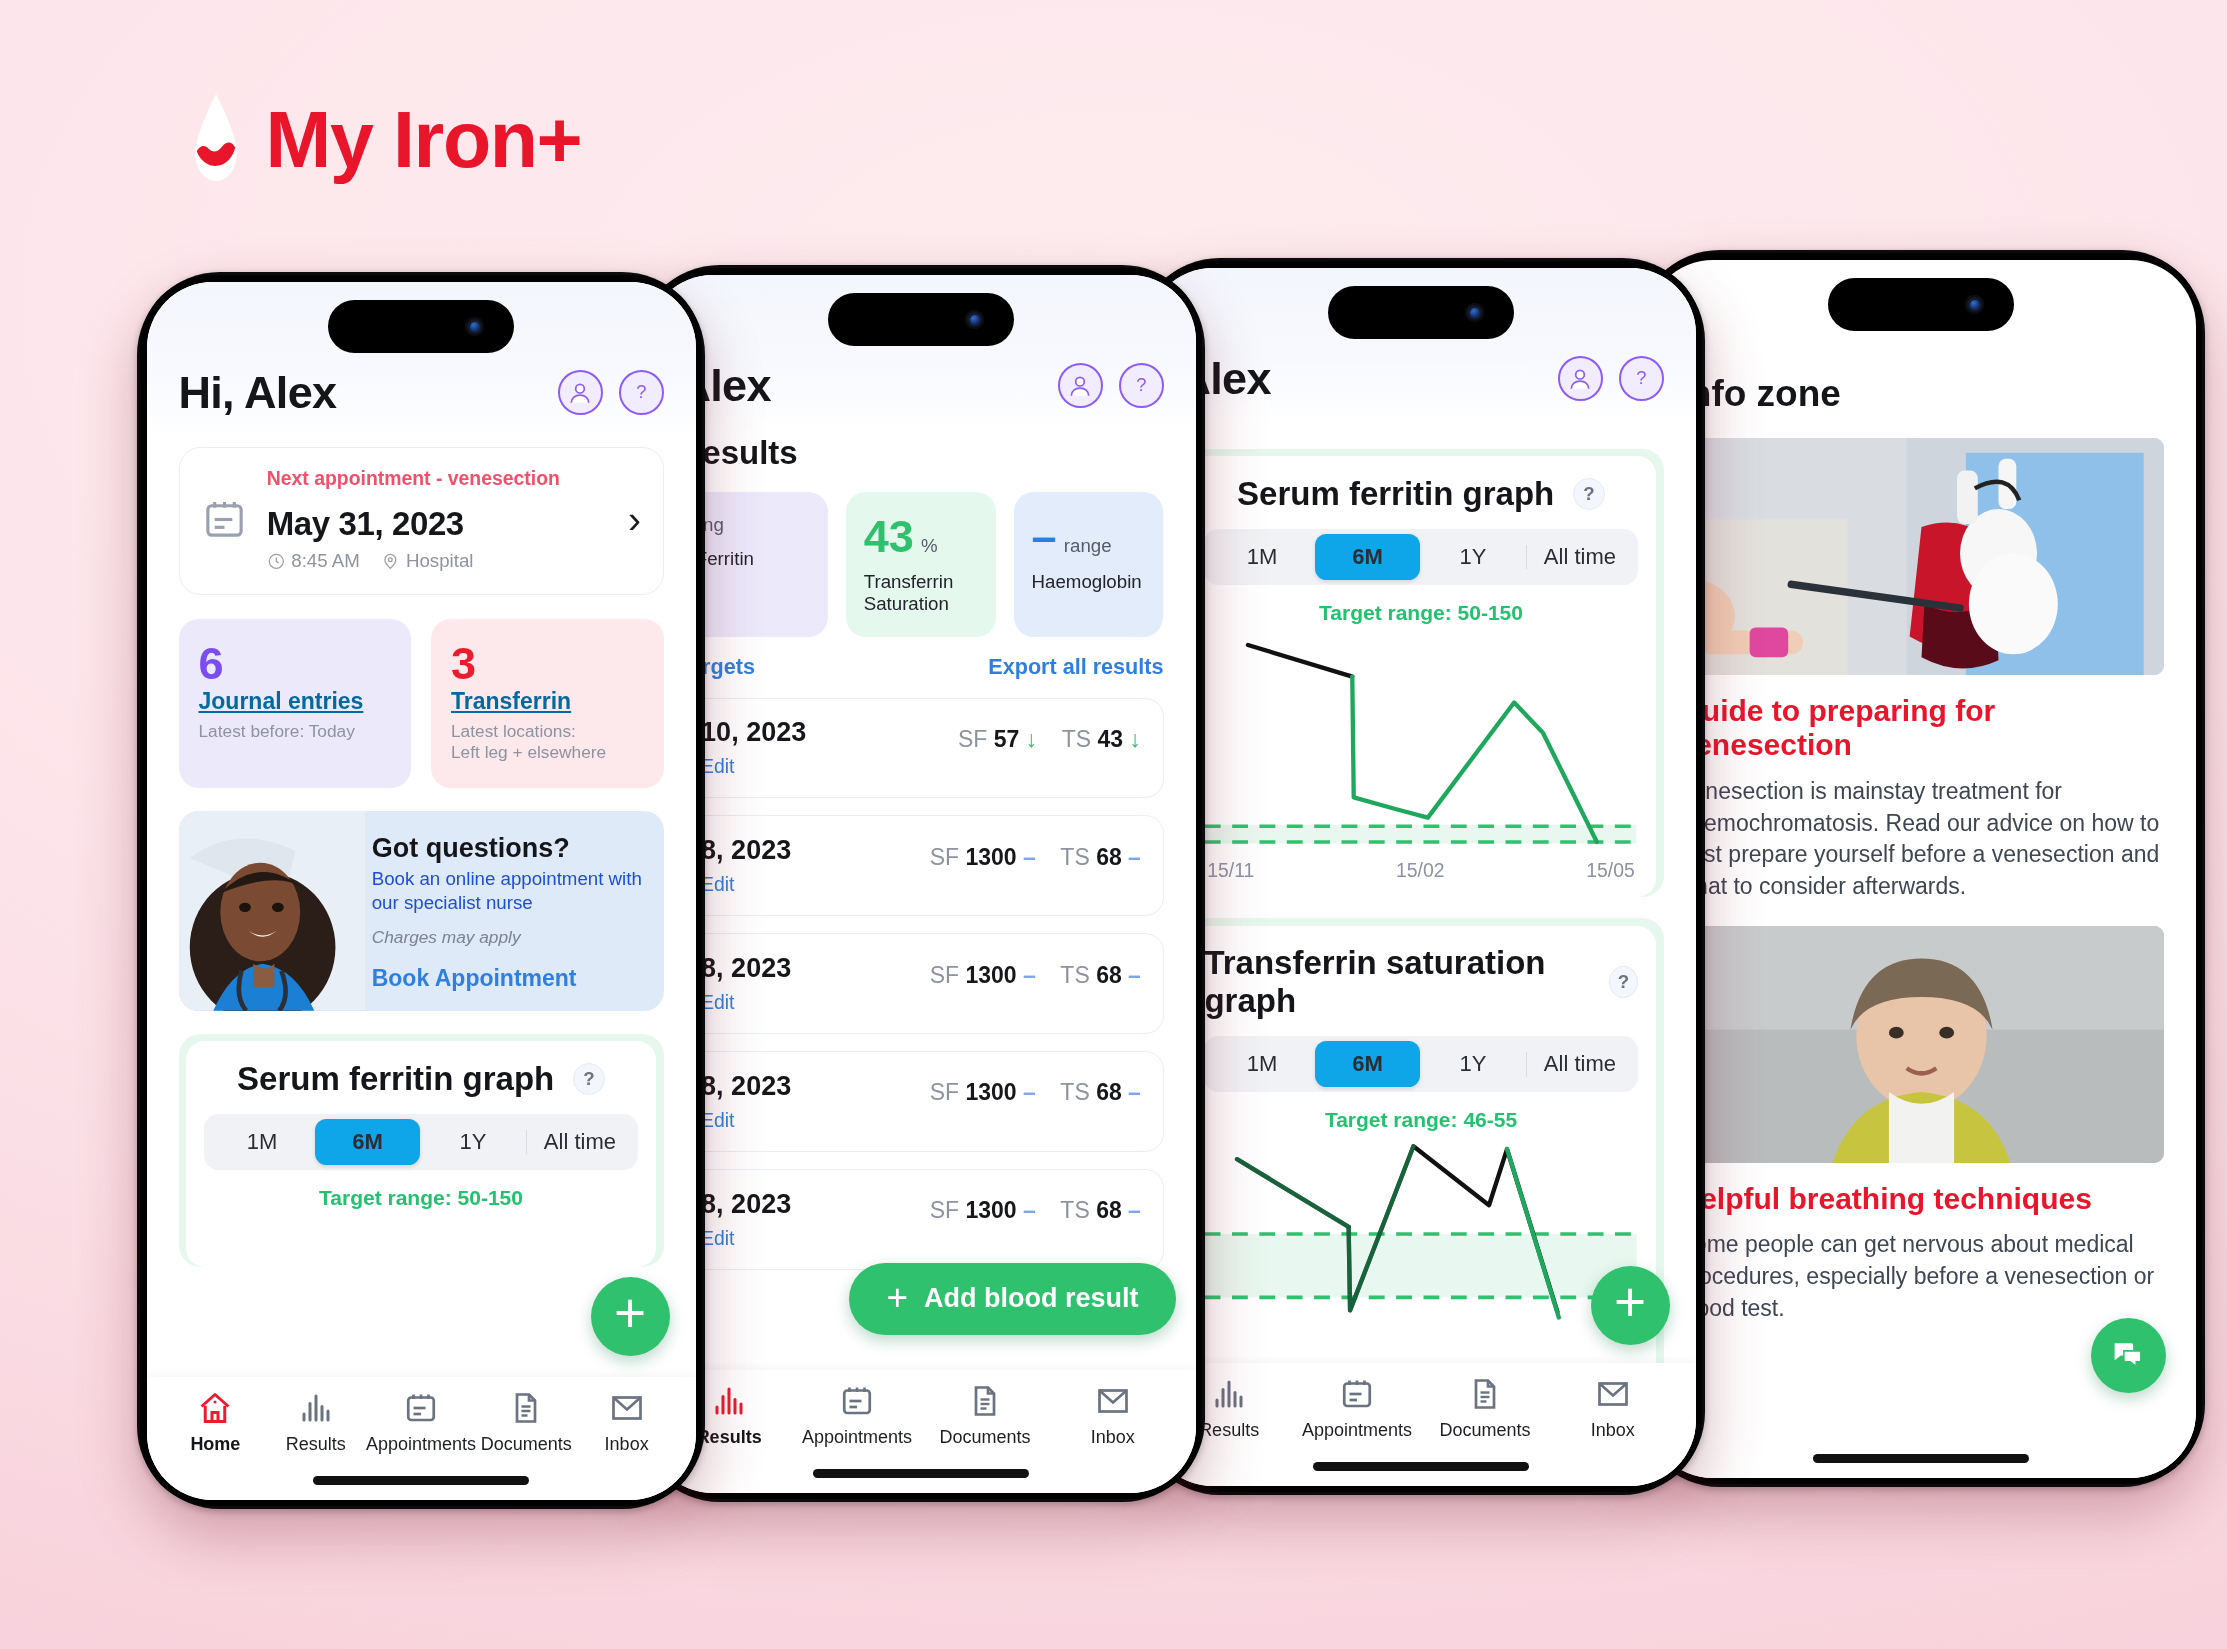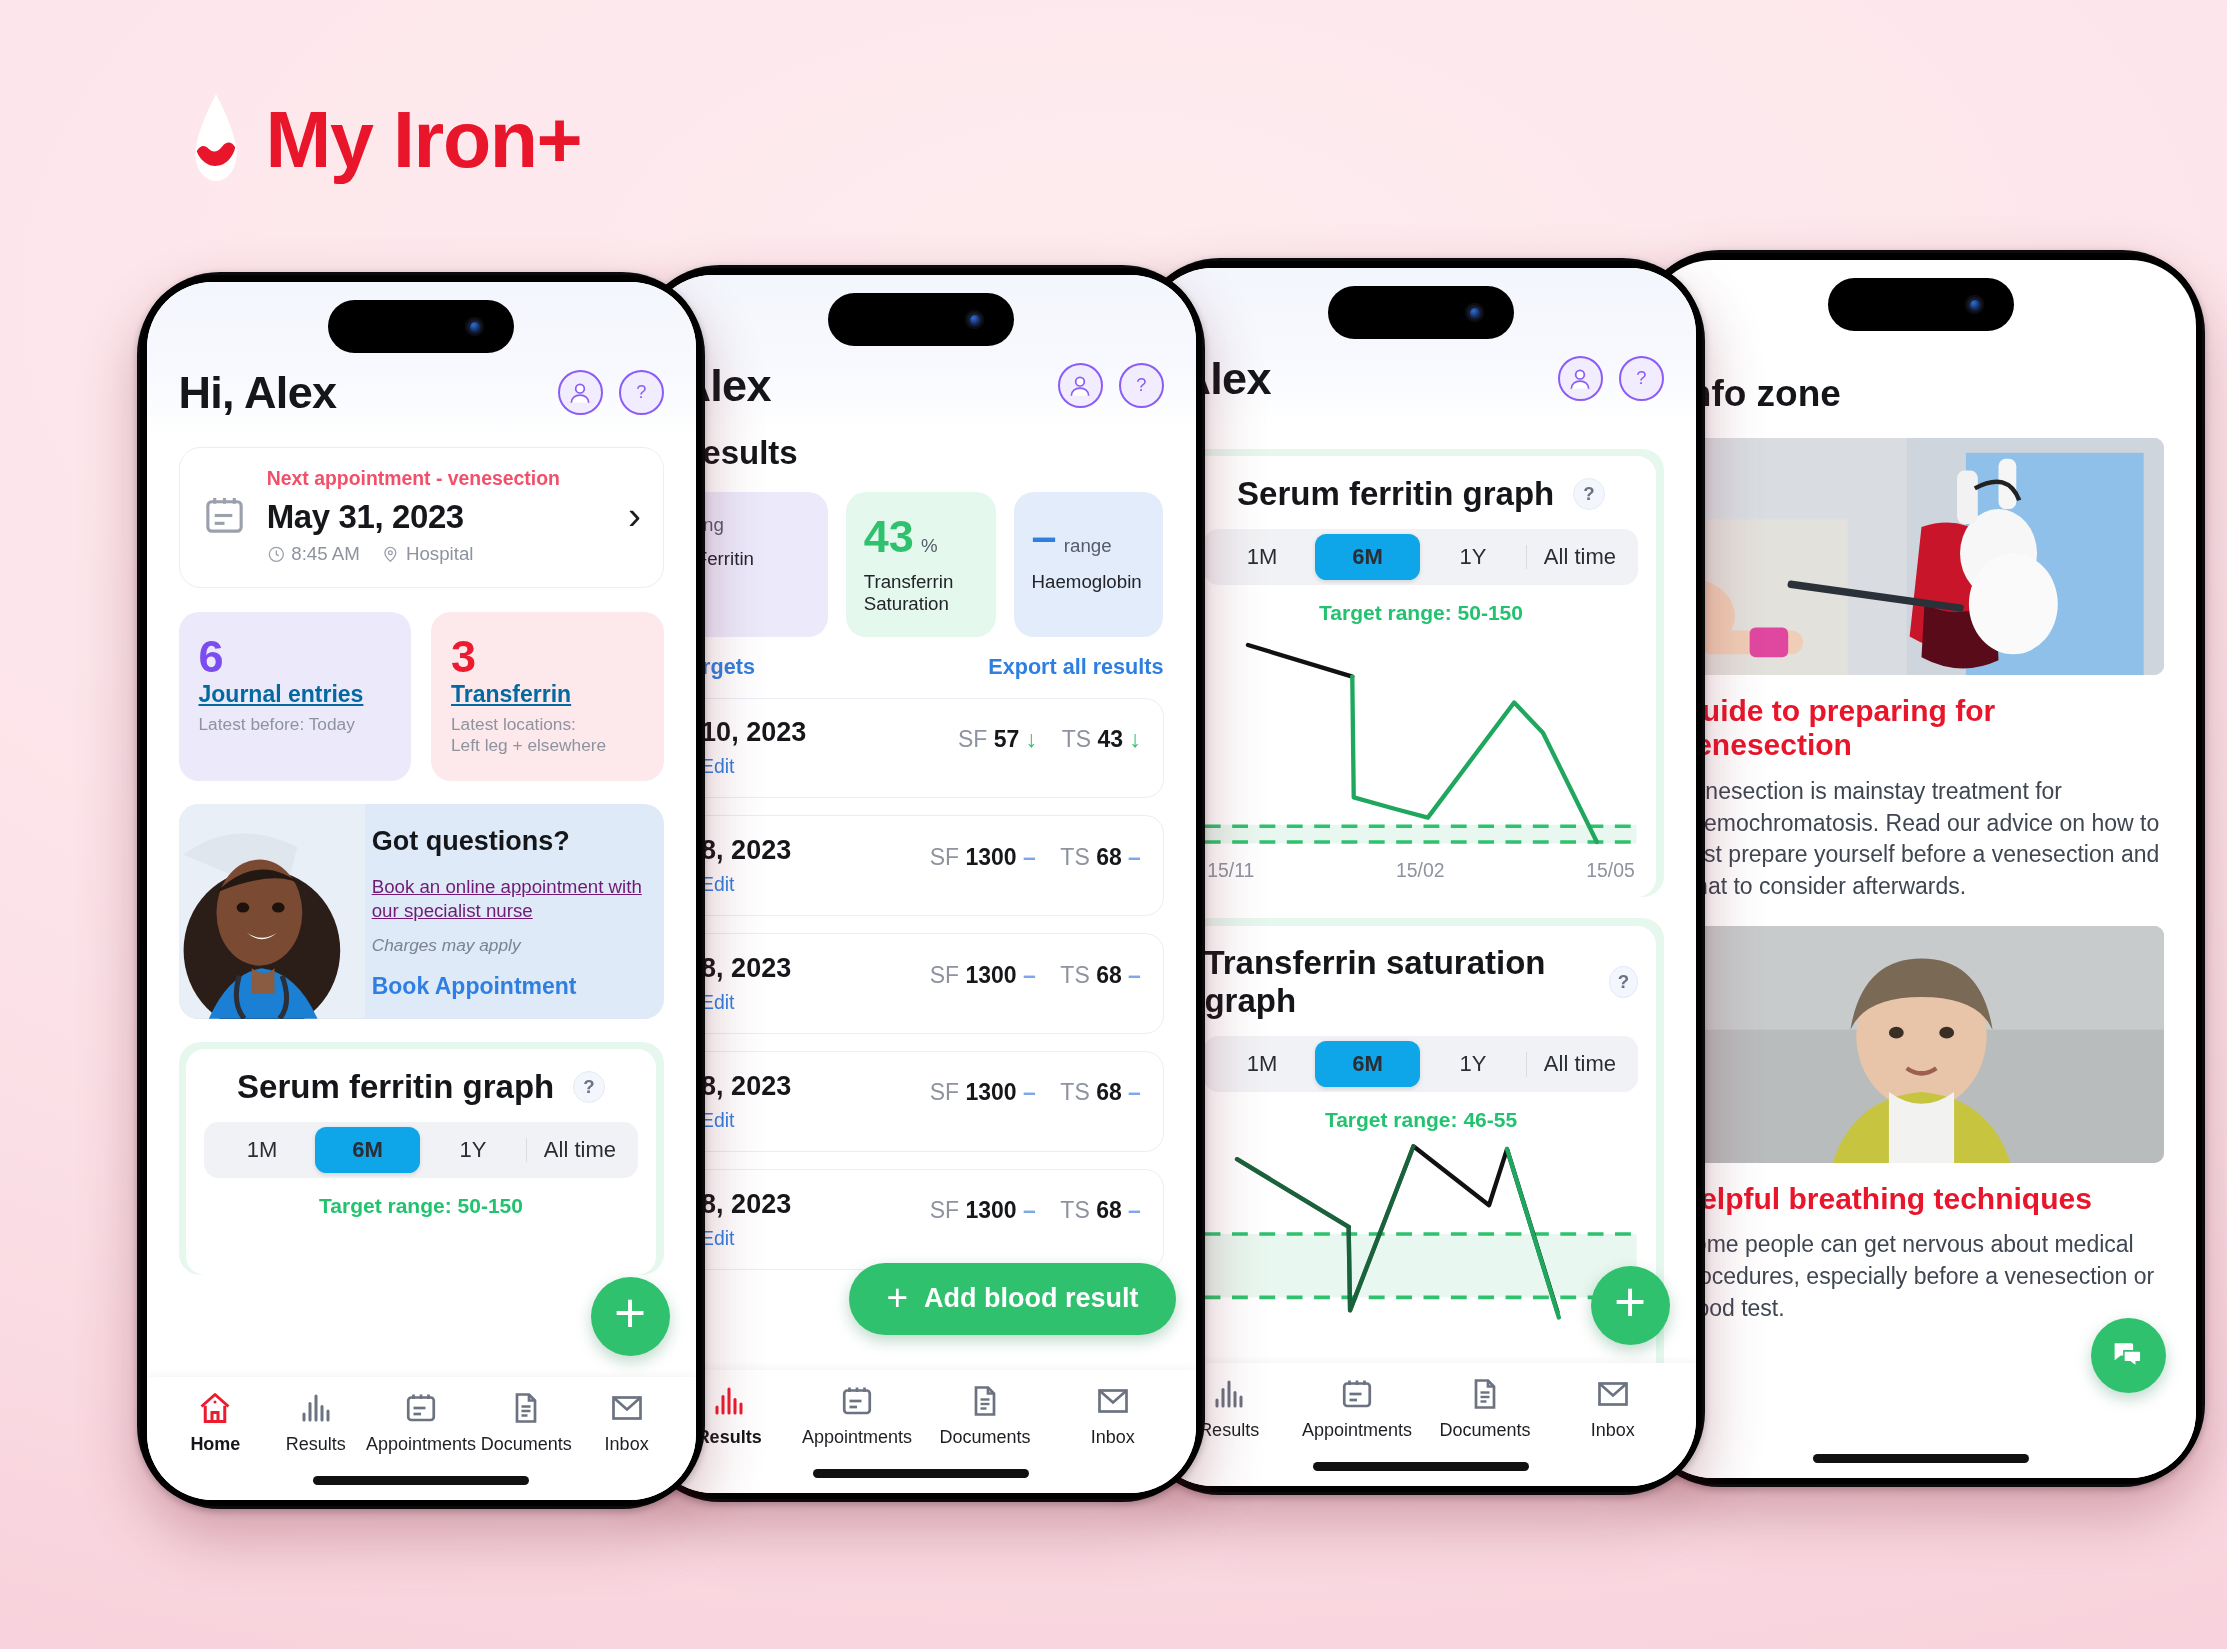--- a/index.html
+++ b/index.html
@@ -52,21 +52,21 @@
   .circ-icon svg { display:block; }
 
   .content { flex:1; overflow:hidden; position:relative; background:#fff; }
   .scroll { padding:0 32px; }
 
   
   .appt-card { border:1.4px solid #e9edf6; border-radius:21.6px; padding:18.7px 21.6px 21.6px 21.6px;
     display:flex; align-items:center; gap:18.7px; background:#fff; margin-top:10px; }
   .appt-ico { flex:none; width:47px; height:47px; color:#9aa1ad; }
   .appt-mid { flex:1; }
-  .appt-label { color:#f2506a; font-size:19.4px; font-weight:600; margin-bottom:8px; }
+  .appt-label { color:#f2506a; font-size:19.4px; font-weight:600; margin-bottom:15px; }
   .appt-date { font-size:33px; font-weight:700; color:#16171b; letter-spacing:-0.4px; }
   .appt-meta { display:flex; gap:21.6px; color:#8d939f; font-size:18.7px; margin-top:7.2px; align-items:center;}
   .appt-meta span { display:flex; align-items:center; gap:5.8px; }
   .chev { color:#1b1c20; font-size:39px; font-weight:400; line-height:1; }
 
   
   .stats { display:flex; gap:20px; margin-top:24.5px; }
   .tile { flex:1; border-radius:20px; padding:21.6px 20px 24.5px 20px; min-height:144px; }
   .tile.purple { background:#ece9fb; }
   .tile.pink { background:#fde9ec; }
@@ -76,21 +76,21 @@
   .tile-title { font-size:23px; font-weight:700; color:#0369a1; margin-top:2px;text-decoration:underline; }
   .tile-sub { font-size:17.3px; color:#8d939f; margin-top:5.8px; line-height:1.25; }
 
   
   .nurse-card { margin-top:23px; border-radius:20px; background:#dfeaf8; display:flex; overflow:hidden; min-height:194px; }
   .nurse-photo { width:186px; flex:none; position:relative; overflow:hidden;
      background:linear-gradient(160deg,#e7eef7 0%, #cfd9e6 100%); }
   .nurse-photo svg { position:absolute; inset:0; width:100%; height:100%; }
   .nurse-text { flex:1; padding:21.6px 18.7px 18.7px 7.2px; }
   .nurse-h { font-size:27px; font-weight:700; color:#15161a; }
-  .nurse-p { font-size:18.7px; color:#701a75; margin-top:18px; line-height:1.3;text-decoration:underline; }
+  .nurse-p { font-size:18.7px; color:#1d4ed8; margin-top:3px; line-height:1.3; }
   .nurse-i { font-size:17.3px; color:#7b8392; font-style:italic; margin-top:11.5px; }
   .nurse-link { font-size:23px; font-weight:700; color:#2f7fe0; margin-top:17.3px; }
 
   
   .graph-wrap { margin-top:23px; background:#e6f7ee; border-radius:21.6px; padding:7.2px 7.2px 0 7.2px; }
   .graph-card { background:#fff; border-radius:18.7px; padding:18.7px 18.7px 14.4px 18.7px; }
   .graph-title-row { display:flex; align-items:center; justify-content:center; gap:18.7px; }
   .graph-title { font-size:33px; font-weight:700; color:#15161a; }
   .qmark { width:32px; height:32px; border-radius:50%; background:#f3f6fc; border:1.4px solid #e4ebf7;
      color:#6b7280; font-size:18.7px; display:flex; align-items:center; justify-content:center; font-weight:700;}

